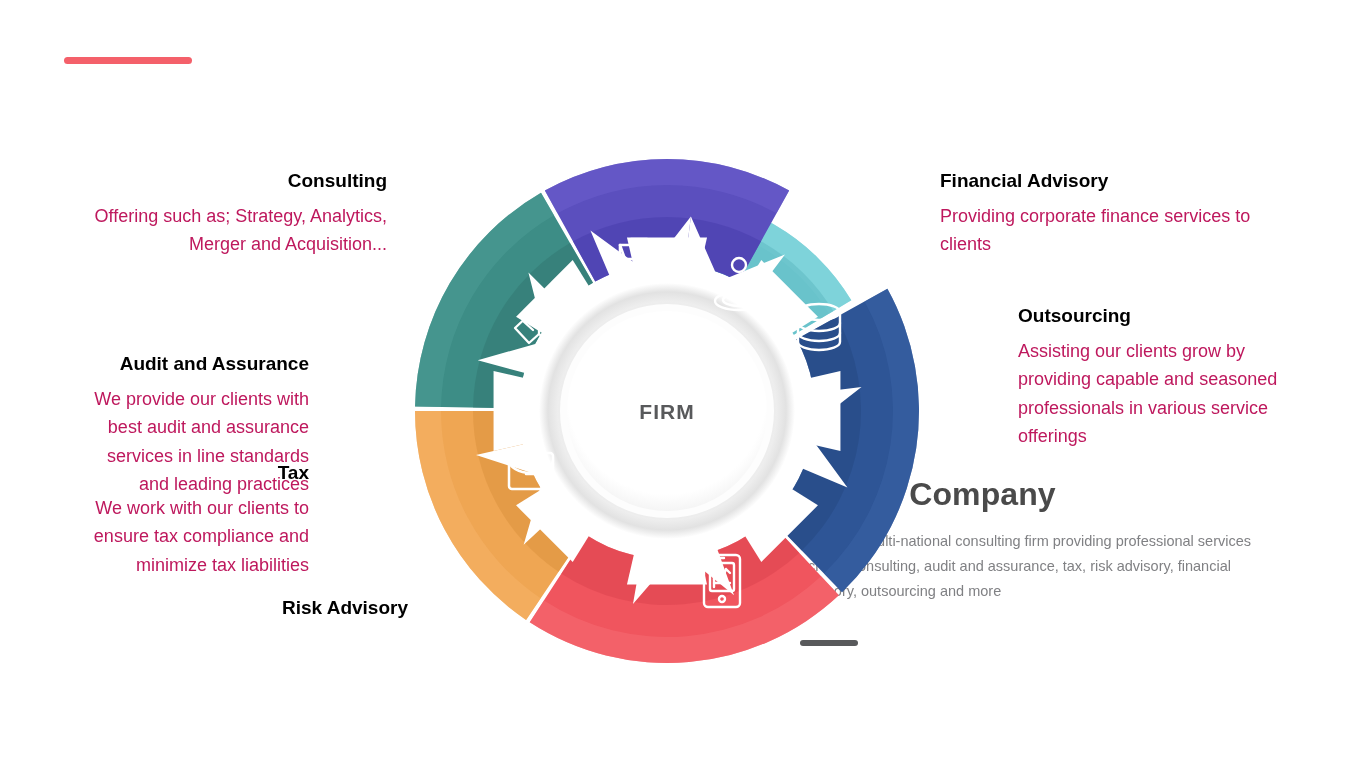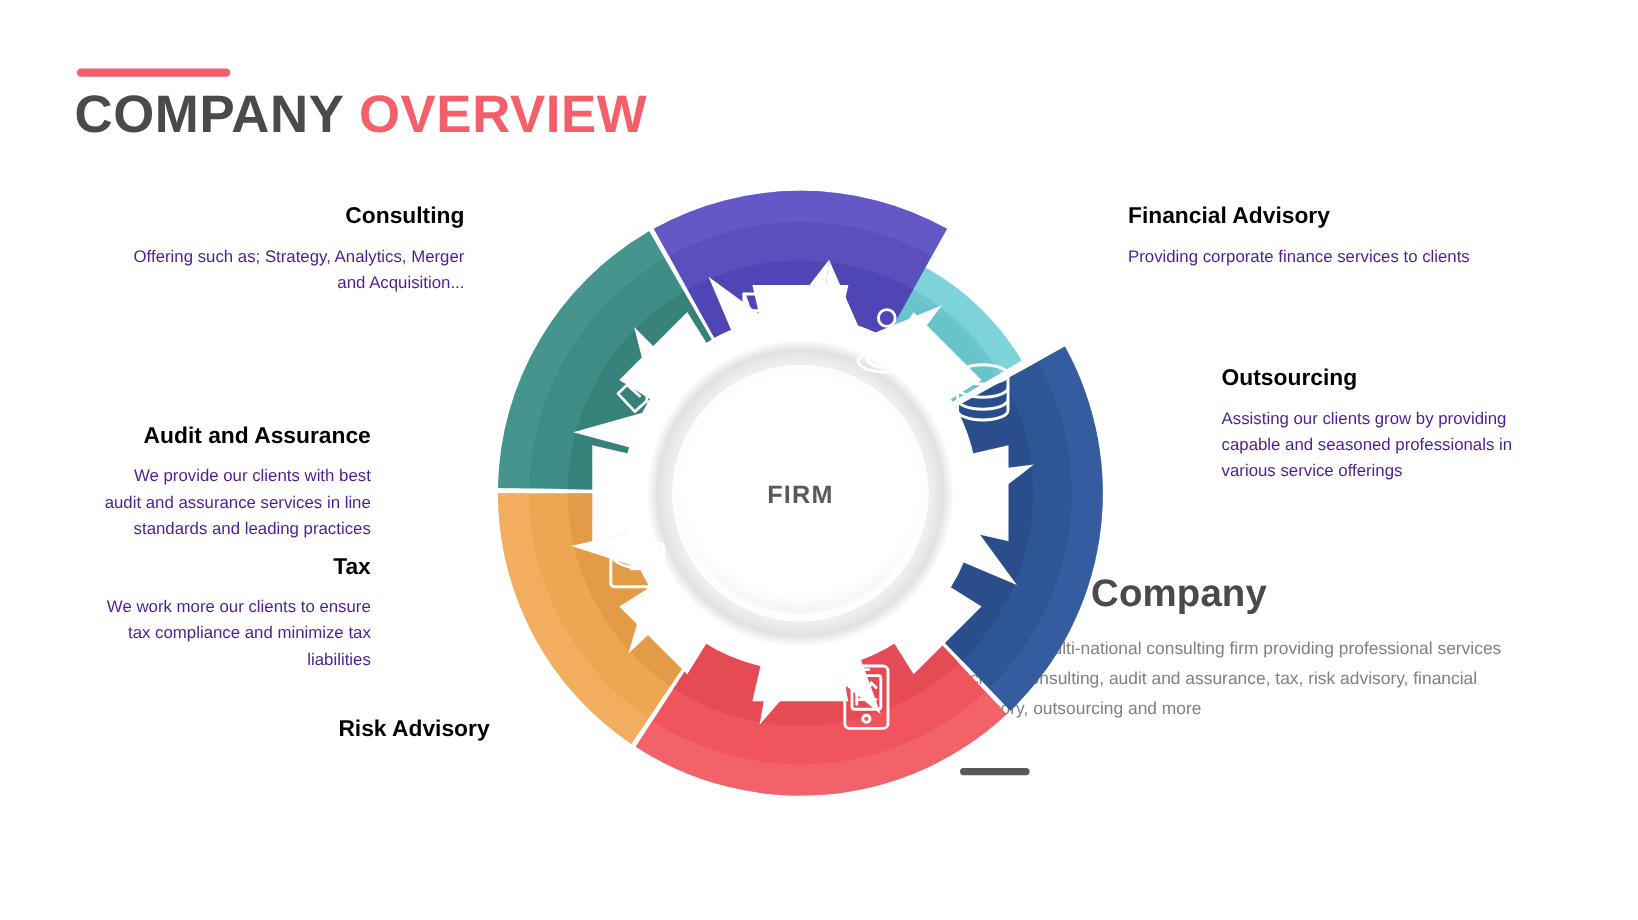--- a/index.html
+++ b/index.html
@@ -47,22 +47,22 @@
 
   
   .block { position: absolute; }
   .block .b-title {
     font-size: 19px;
     font-weight: 700;
     margin: 0 0 9px 0;
     line-height: 1.2;
   }
   .block .b-body {
-    font-size: 14px;
-    color: #4c1d95;
+    font-size: 18px;
+    color: #be185d;
     line-height: 1.58;
     margin: 0;
     font-weight: 400;
   }
   .align-right { text-align: right; }
   .align-left  { text-align: left; }
 
   #blk-consulting { left: 85px;  top: 170px;  width: 302px; text-align: right; }
   #blk-audit      { left: 85px;  top: 305px;  width: 224px; margin-top: 48px; }
   #blk-tax        { left: 85px;  top: 462px;  width: 224px; }
@@ -118,35 +118,34 @@
 
   
   .footer { position: absolute; left: 0; bottom: 0; width: 1365px; height: 70px; }
 </style>
 </head>
 <body>
 
 <div class="slide">
 
   <div class="title-rule"></div>
-  <div class="page-title"><span class="t-dark">COMPANY </span><span class="t-accent">OVERVIEW</span></div>
 
   <div class="block align-right" id="blk-consulting">
     <p class="b-title">Consulting</p>
     <p class="b-body">Offering such as; Strategy, Analytics, Merger and Acquisition...</p>
   </div>
 
   <div class="block align-right" id="blk-audit">
     <p class="b-title">Audit and Assurance</p>
     <p class="b-body">We provide our clients with best audit and assurance services in line standards and leading practices</p>
   </div>
 
   <div class="block align-right" id="blk-tax">
     <p class="b-title">Tax</p>
-    <p class="b-body">We work more our clients to ensure tax compliance and minimize tax liabilities</p>
+    <p class="b-body">We work with our clients to ensure tax compliance and minimize tax liabilities</p>
   </div>
 
   <div class="block align-right" id="blk-risk">
     <p class="b-title">Risk Advisory</p>
   </div>
 
   <div class="block align-left" id="blk-outsourcing">
     <p class="b-title">Outsourcing</p>
     <p class="b-body">Assisting our clients grow by providing capable and seasoned professionals in various service offerings</p>
   </div>

